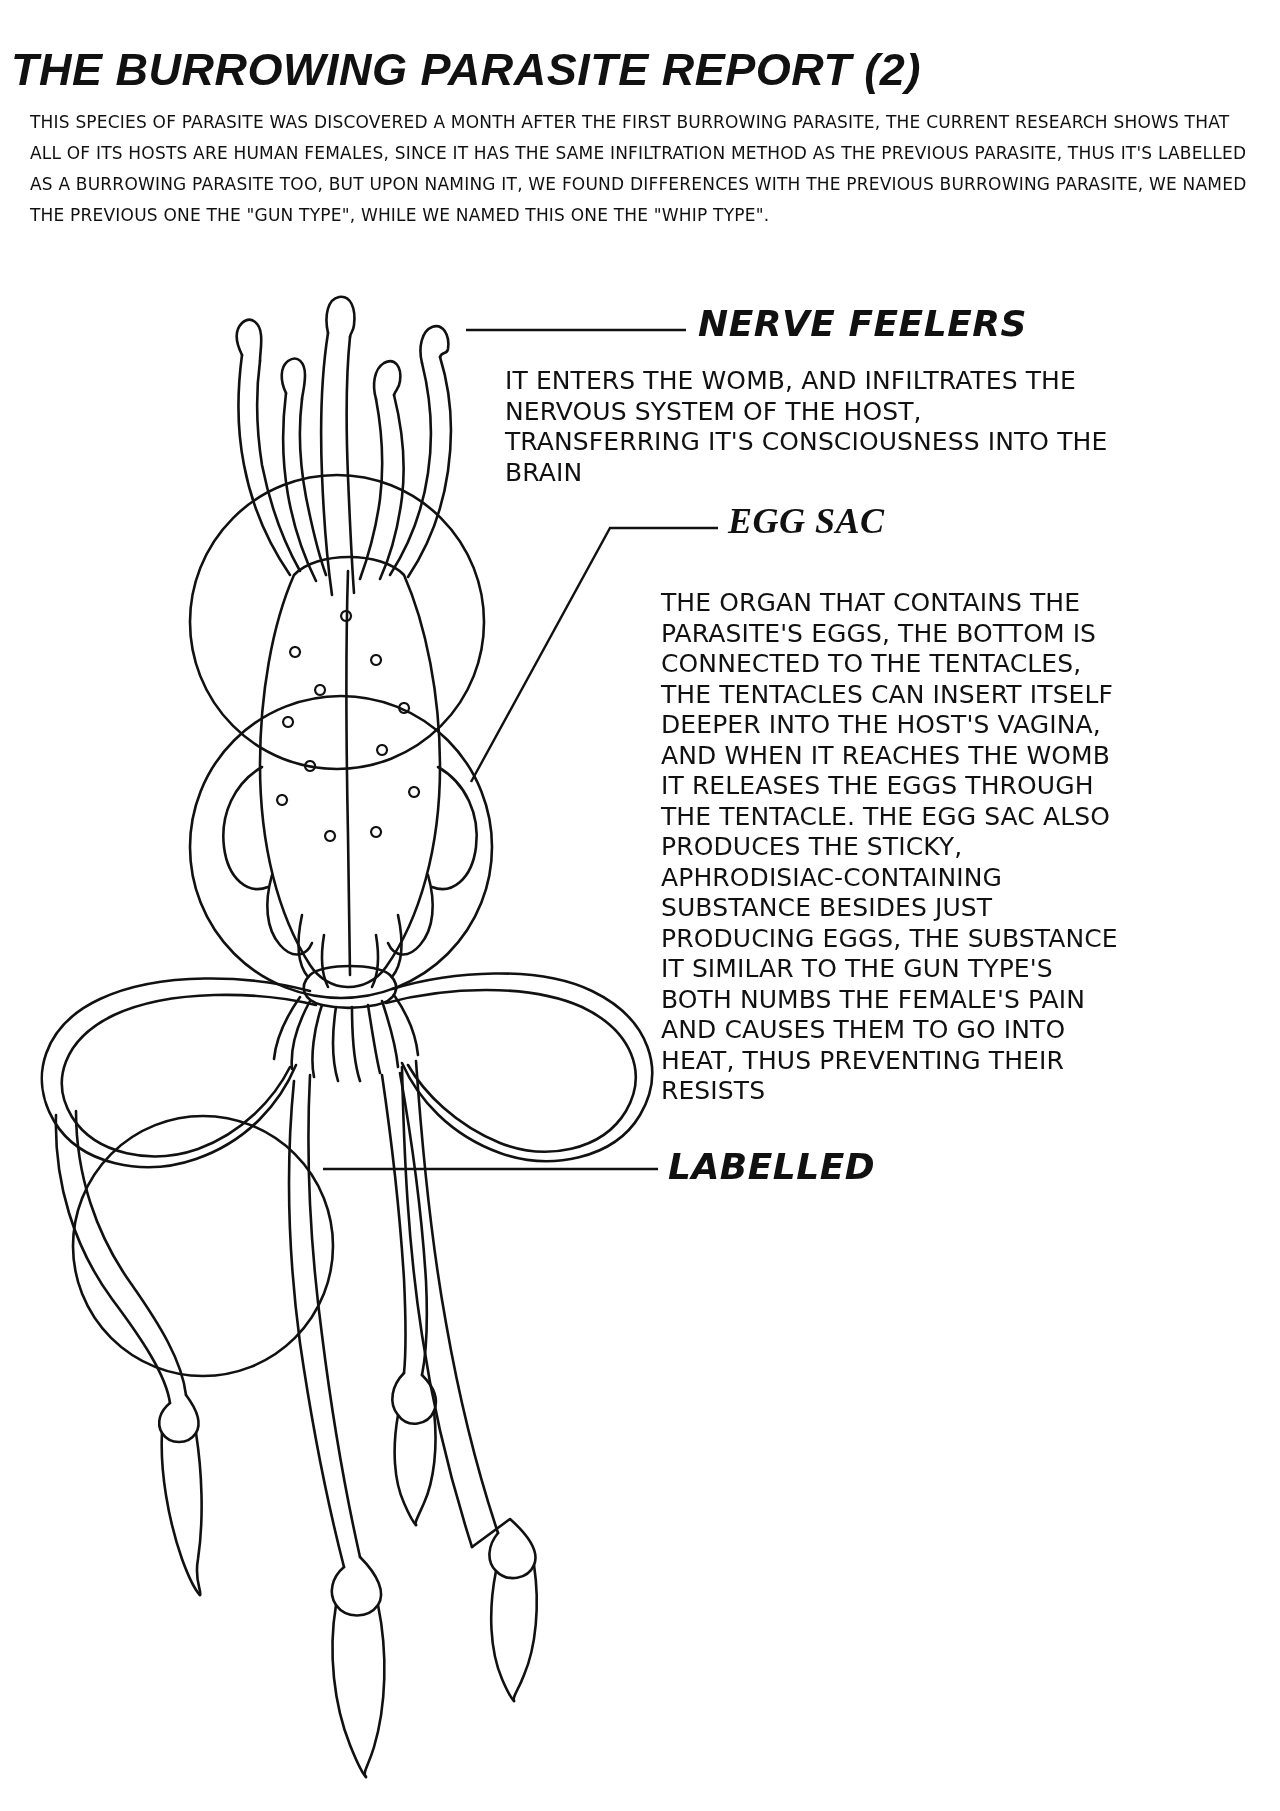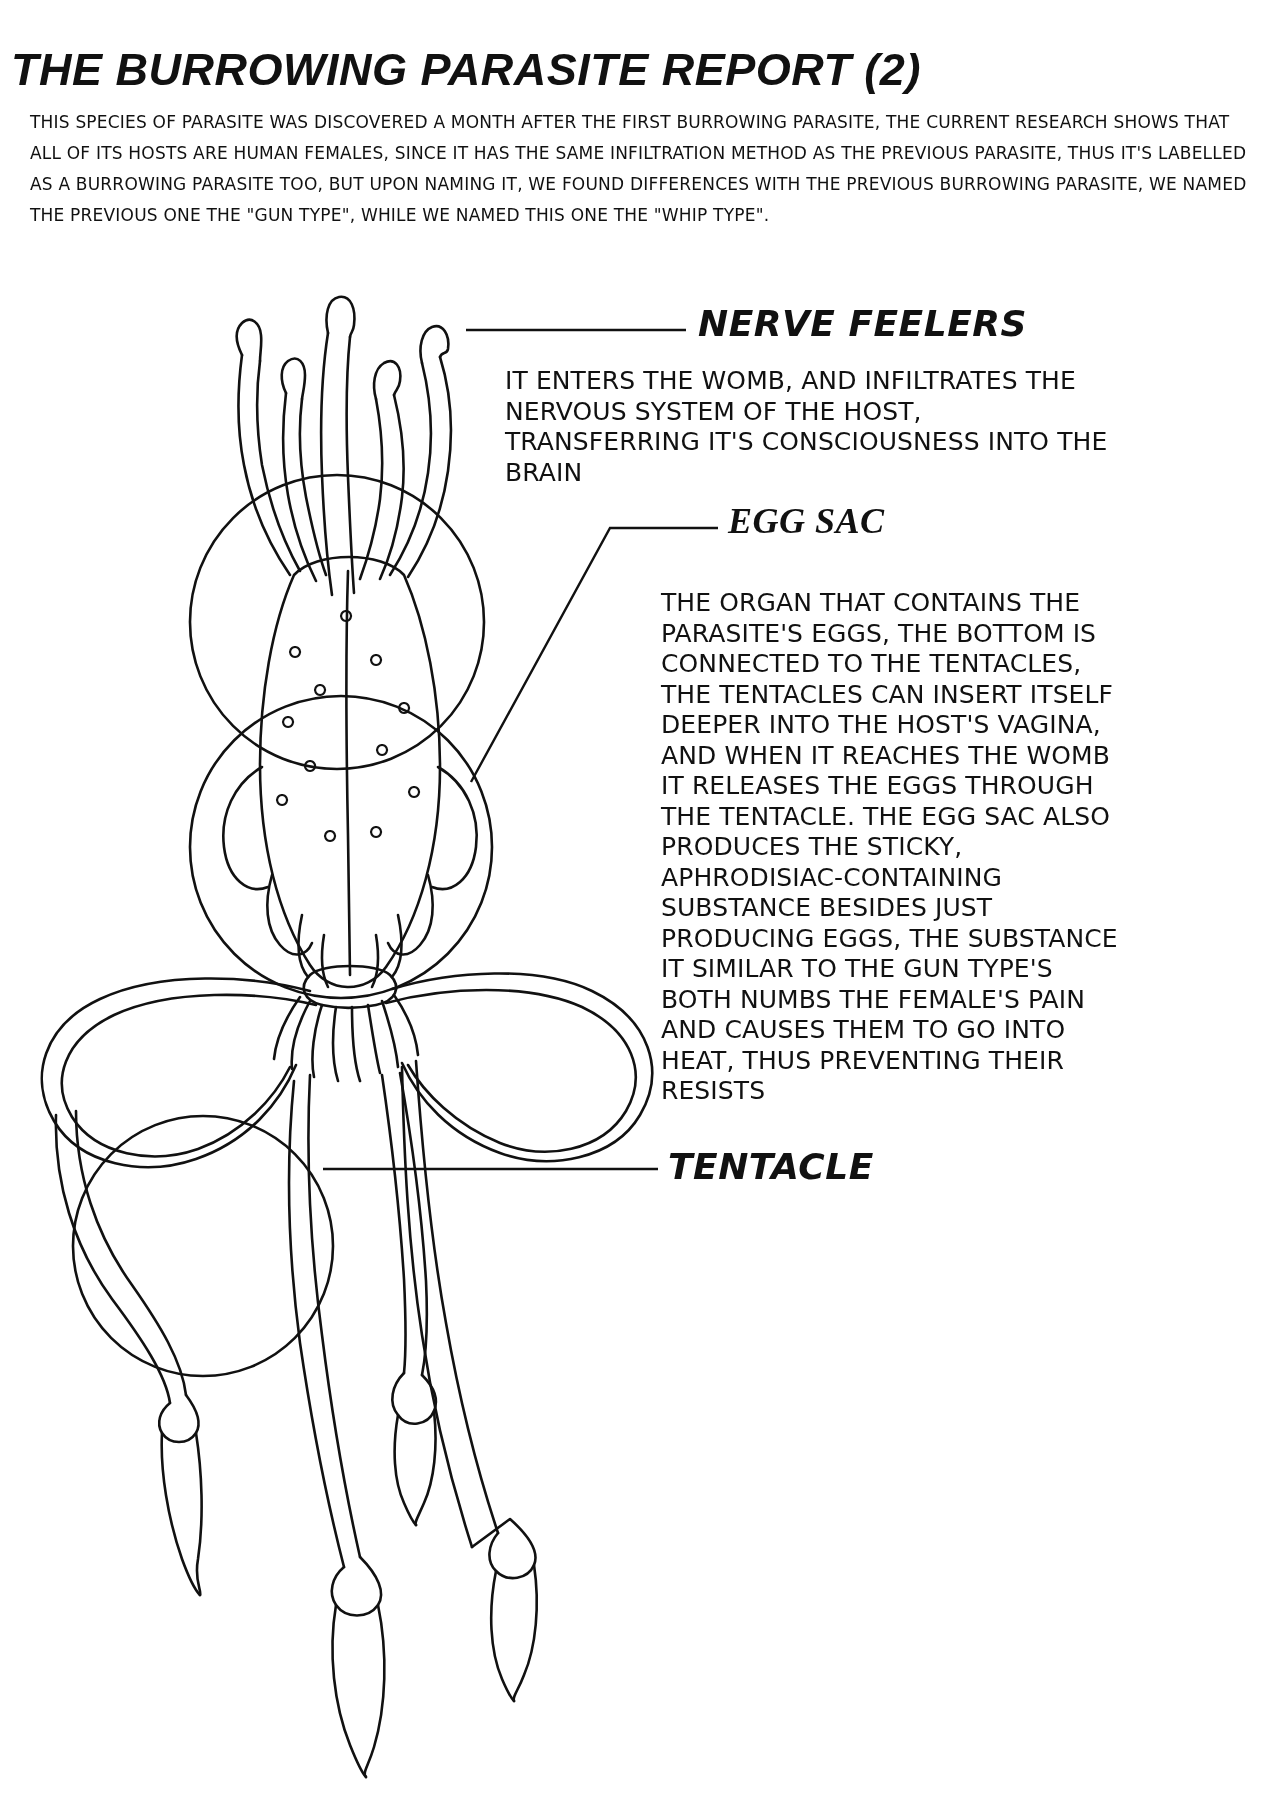--- a/index.html
+++ b/index.html
@@ -216,15 +216,15 @@
     </g>
   </svg>
 
   <div class="callout-heading" id="nerve-heading">NERVE FEELERS</div>
   <div class="callout-body" id="nerve-body">IT ENTERS THE WOMB, AND INFILTRATES THE NERVOUS SYSTEM OF THE HOST, TRANSFERRING IT'S CONSCIOUSNESS INTO THE BRAIN</div>
 
   <div class="callout-heading" id="egg-heading">EGG SAC</div>
   <div class="callout-body" id="egg-body">THE ORGAN THAT CONTAINS THE PARASITE'S EGGS, THE BOTTOM IS CONNECTED TO THE TENTACLES, THE TENTACLES CAN INSERT ITSELF DEEPER INTO THE HOST'S VAGINA, AND WHEN IT REACHES THE WOMB IT RELEASES THE EGGS THROUGH THE TENTACLE.
 THE EGG SAC ALSO PRODUCES THE STICKY, APHRODISIAC-CONTAINING SUBSTANCE BESIDES JUST PRODUCING EGGS, THE SUBSTANCE IT SIMILAR TO THE GUN TYPE'S BOTH NUMBS THE FEMALE'S PAIN AND CAUSES THEM TO GO INTO HEAT, THUS PREVENTING THEIR RESISTS</div>
 
-  <div class="callout-heading" id="tent-heading">TENTACLE</div>
+  <div class="callout-heading" id="tent-heading">LABELLED</div>
 
 </div>
 
 </body></html>

